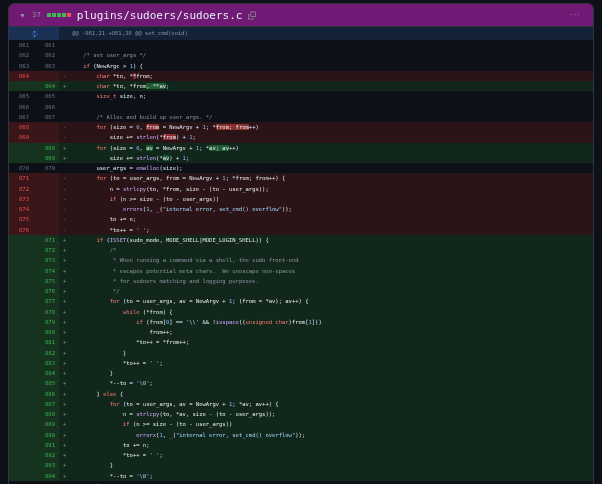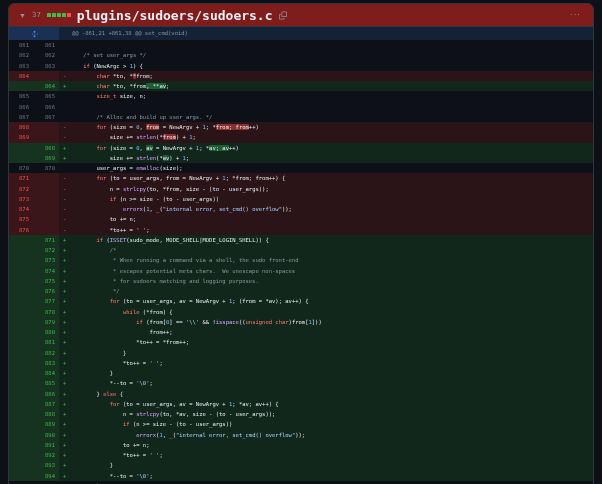--- a/index.html
+++ b/index.html
@@ -1,27 +1,27 @@
 <!DOCTYPE html>
 <html><head>
 <meta charset="utf-8">
 <style>
   html,body{margin:0;padding:0;width:602px;height:484px;overflow:hidden;
     background:#0d1117;font-family:"DejaVu Sans",sans-serif;}
   .card{margin:3px 8px 0 8px;border:1px solid #30363d;border-radius:6px;
     background:#0d1117;overflow:hidden;}
   
   .file-header{display:flex;align-items:center;gap:6px;height:22px;
-    padding:0 10px;background:#7f1d1d;border-bottom:1px solid #30363d;}
+    padding:0 10px;background:#701a75;border-bottom:1px solid #30363d;}
   .chev{color:#8b949e;font-size:7px;line-height:1;cursor:pointer;background:none;border:none;padding:0;}
   .changes{color:#8b949e;font-size:7px;}
   .diffstat{display:flex;gap:1px;align-items:center;}
   .dsq{width:4px;height:4px;border-radius:0.5px;display:inline-block;}
   .dsq.g{background:#3fb950;} .dsq.r{background:#f85149;}
-  .filename{color:#e6edf3;font-family:"DejaVu Sans Mono",monospace;font-size:13px;font-weight:bold;}
+  .filename{color:#e6edf3;font-family:"DejaVu Sans Mono",monospace;font-size:11px;font-weight:normal;}
   .copy-btn{background:none;border:none;padding:0;cursor:pointer;display:flex;align-items:center;}
   .spacer{flex:1;}
   .kebab{color:#8b949e;font-size:8px;letter-spacing:1px;background:none;border:none;
     padding:0 2px;cursor:pointer;line-height:1;}
   
   .hunk-row{display:flex;height:13px;background:#132236;align-items:stretch;}
   .hunk-gutter{width:50px;flex:none;background:#1a3055;display:flex;
     align-items:center;justify-content:center;cursor:pointer;}
   .hunk-text{flex:1;color:#8b949e;font-family:"DejaVu Sans Mono",monospace;
     font-size:5.5px;line-height:13px;padding-left:13px;white-space:pre;}

